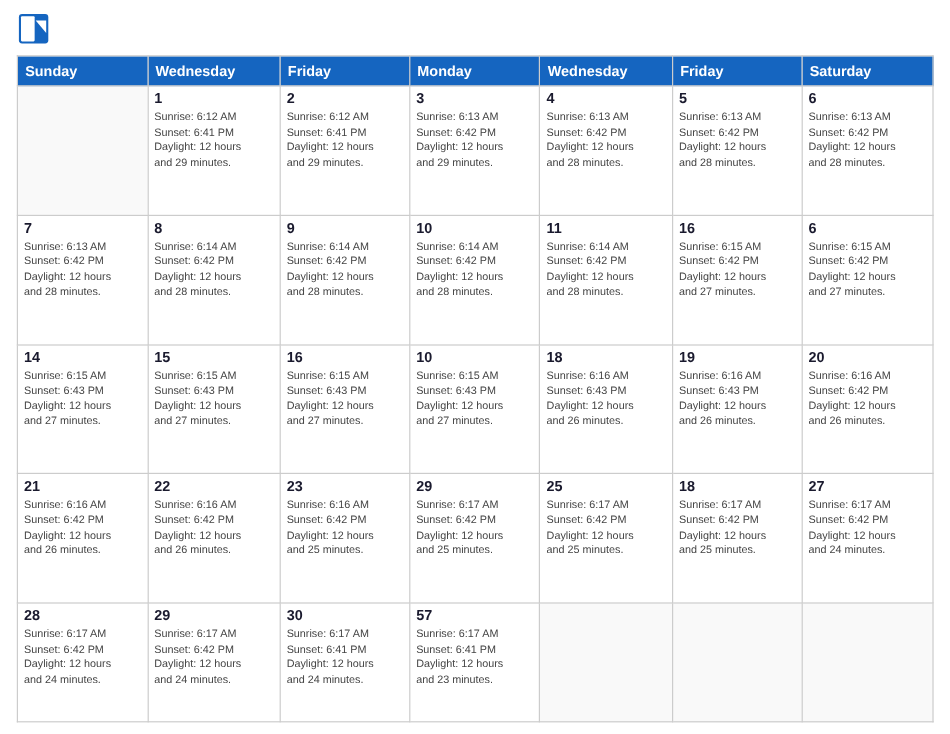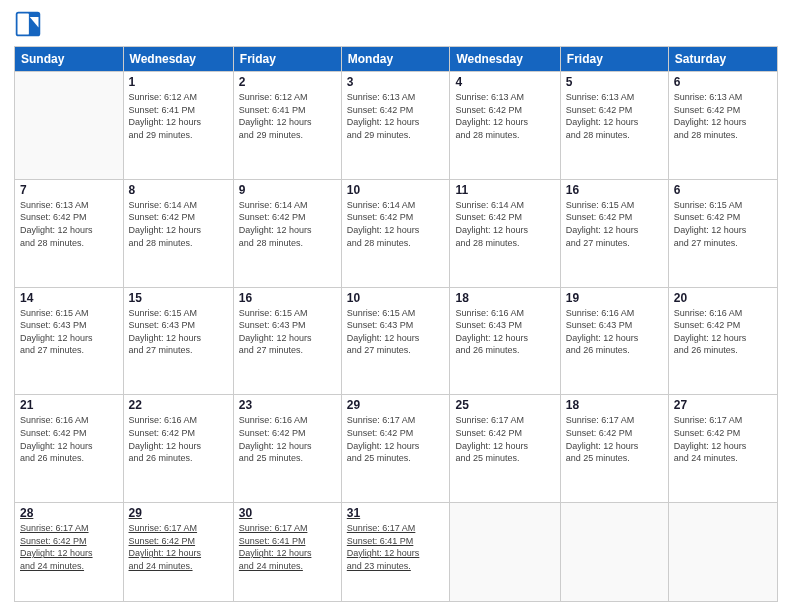--- a/index.html
+++ b/index.html
@@ -89,21 +89,20 @@
       display: block;
       margin-bottom: 2px;
     }
     .day-info {
       font-size: 9px;
       color: #444;
       line-height: 1.4;
     }
     .last-row td {
       height: 70px;
-      text-decoration: underline;
     }
   </style>
 </head>
 <body>
 
 <div class="page">
   <div class="header">
     <div class="logo">
       <svg class="logo-icon" viewBox="0 0 32 32">
         <rect x="2" y="2" width="28" height="28" rx="3" fill="#1565c0"></rect>
@@ -348,21 +347,21 @@
 and 24 minutes.</div>
           </td>
           <td>
             <span class="day-number">30</span>
             <div class="day-info" style="white-space: pre-line;">Sunrise: 6:17 AM
 Sunset: 6:41 PM
 Daylight: 12 hours
 and 24 minutes.</div>
           </td>
           <td>
-            <span class="day-number">31</span>
+            <span class="day-number">57</span>
             <div class="day-info" style="white-space: pre-line;">Sunrise: 6:17 AM
 Sunset: 6:41 PM
 Daylight: 12 hours
 and 23 minutes.</div>
           </td>
           <td class="empty"></td>
           <td class="empty"></td>
           <td class="empty"></td>
         </tr>
       </tbody>

